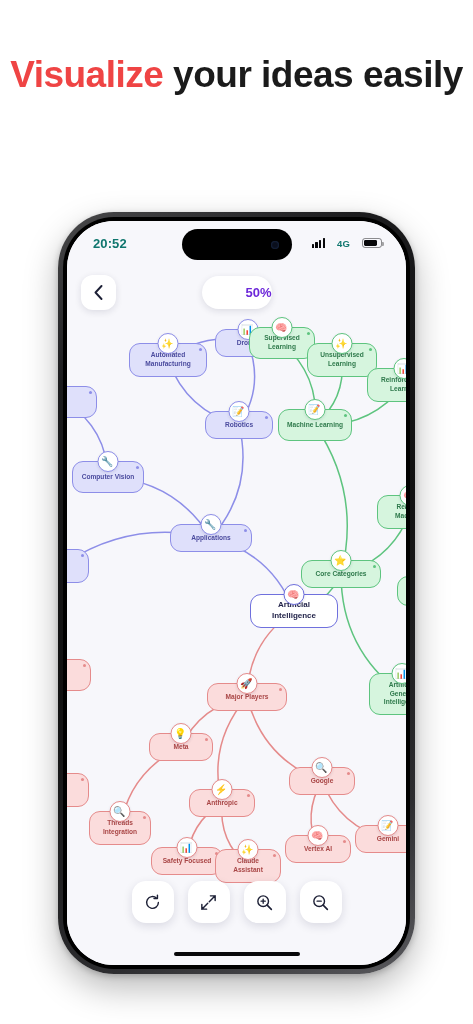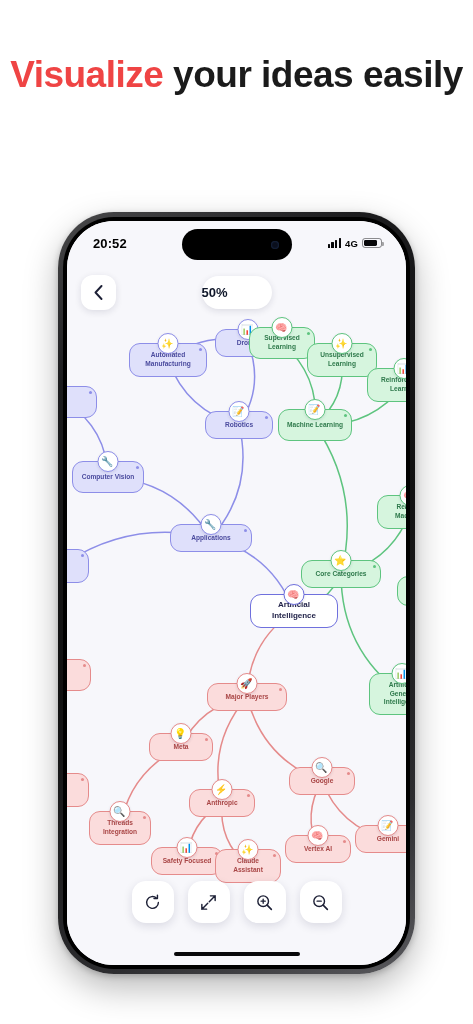--- a/index.html
+++ b/index.html
@@ -47,24 +47,24 @@
     background:#f7f7fb;
     overflow:hidden;
   }
 
   
   .statusbar {
     position:absolute; top:0; left:0; width:100%; height:44px;
     display:flex; align-items:center; justify-content:space-between;
     padding:0 24px 0 26px;
     z-index:40;
-    color:#000000;
+    color:#0f766e;
   }
   .status-time { font-size:13px; font-weight:700; letter-spacing:.1px; }
-  .status-right { display:flex; align-items:center; gap:4px; }
+  .status-right { display:flex; align-items:center; gap:12px; }
   .bars { display:flex; align-items:flex-end; gap:1.2px; height:10px; }
   .bars i { display:block; width:2.4px; background:#08080a; border-radius:.6px; }
   .bars i:nth-child(1){height:4px}
   .bars i:nth-child(2){height:6px}
   .bars i:nth-child(3){height:8px}
   .bars i:nth-child(4){height:10px}
   .net { font-size:9.5px; font-weight:600; letter-spacing:.2px; }
   .batt {
     width:20px; height:10px; border:1.3px solid rgba(8,8,10,.45);
     border-radius:3px; position:relative; padding:1.2px;
@@ -94,22 +94,22 @@
     position:absolute; left:14px;
     width:35px; height:35px; border-radius:12px;
     background:#fff; box-shadow:0 2px 7px rgba(25,25,60,.12);
     display:flex; align-items:center; justify-content:center;
     color:#1d2036; font-size:16px; font-weight:600;
   }
   .zoom-pill {
     position:absolute; left:50%; transform:translateX(-50%);
     min-width:70px; height:33px; border-radius:17px;
     background:#fff; box-shadow:0 2px 7px rgba(25,25,60,.12);
-    display:flex; align-items:center; justify-content:flex-start;
-    font-size:13px; font-weight:700; color:#0f172a;
+    display:flex; align-items:center; justify-content:flex-end;
+    font-size:13px; font-weight:700; color:#6d28d9;
   }
 
   
   .canvas {
     position:absolute; inset:0;
     background:#f7f7fb;
   }
   .canvas svg.edges { position:absolute; inset:0; width:100%; height:100%; }
 
   

